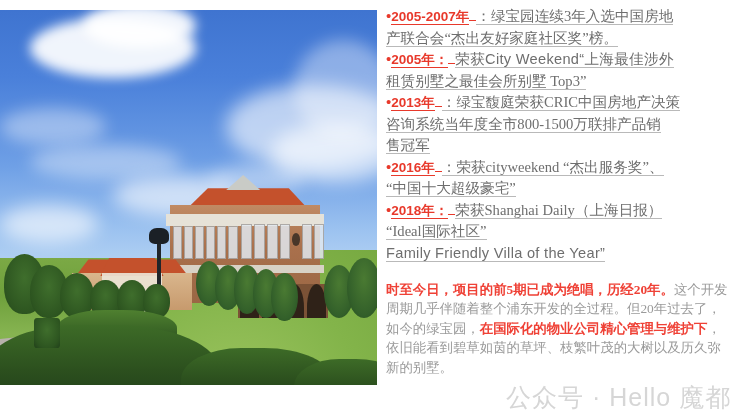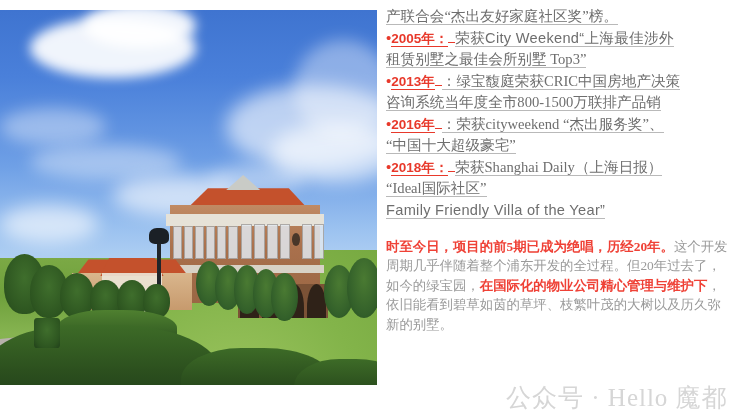--- a/index.html
+++ b/index.html
@@ -222,21 +222,21 @@
     color: #ef4136;
     font-weight: bold;
   }
 
   #watermark {
     position: absolute;
     left: 506px;
     top: 381px;
     font-size: 25px;
     color: #d6d6d6;
-    font-family: Liberation Serif, serif;
+    font-family: Liberation Sans, sans-serif;
     letter-spacing: 1px;
     white-space: nowrap;
   }
 </style>
 </head>
 <body>
 
 <div id="photo-panel">
   <div class="sky"></div>
 
@@ -315,35 +315,41 @@
   <div class="hedge" style="left:15%; top:80%; width:32%; height:8%;"></div>
   <div class="hedge hedge-dark" style="left:-4%; top:84%; width:62%; height:20%;"></div>
   <div class="hedge hedge-dark" style="left:48%; top:90%; width:40%; height:14%;"></div>
   <div class="hedge hedge-dark" style="left:78%; top:93%; width:30%; height:12%;"></div>
   <div class="tree" style="left:9%; top:82%; width:7%; height:8%; border-radius:12%;"></div>
 </div>
 
 <div id="text-panel">
 
   <div class="award-line">
+    <span class="bullet">•</span><span class="date">2005-2007年</span><span class="sp"></span><span class="body">：</span><span class="body">绿宝园连续3年入选中国房地</span>
+  </div>
+  <div class="award-line">
     <span class="body">产联合会“杰出友好家庭社区奖”榜。</span>
   </div>
 
   <div class="award-line">
     <span class="bullet">•</span><span class="date">2005年：</span><span class="sp"></span><span class="body lat">荣获City Weekend“上海最佳涉外</span>
   </div>
   <div class="award-line">
     <span class="body">租赁别墅之最佳会所别墅 Top3”</span>
   </div>
 
   <div class="award-line">
     <span class="bullet">•</span><span class="date">2013年</span><span class="sp"></span><span class="body">：</span><span class="body">绿宝馥庭荣获CRIC中国房地产决策</span>
   </div>
   <div class="award-line">
     <span class="body">咨询系统当年度全市800-1500万联排产品销</span>
+  </div>
+  <div class="award-line">
+    <span class="body">售冠军</span>
   </div>
 
   <div class="award-line">
     <span class="bullet">•</span><span class="date">2016年</span><span class="sp"></span><span class="body">：</span><span class="body">荣获cityweekend “杰出服务奖”、</span>
   </div>
   <div class="award-line">
     <span class="body">“中国十大超级豪宅”</span>
   </div>
 
 

